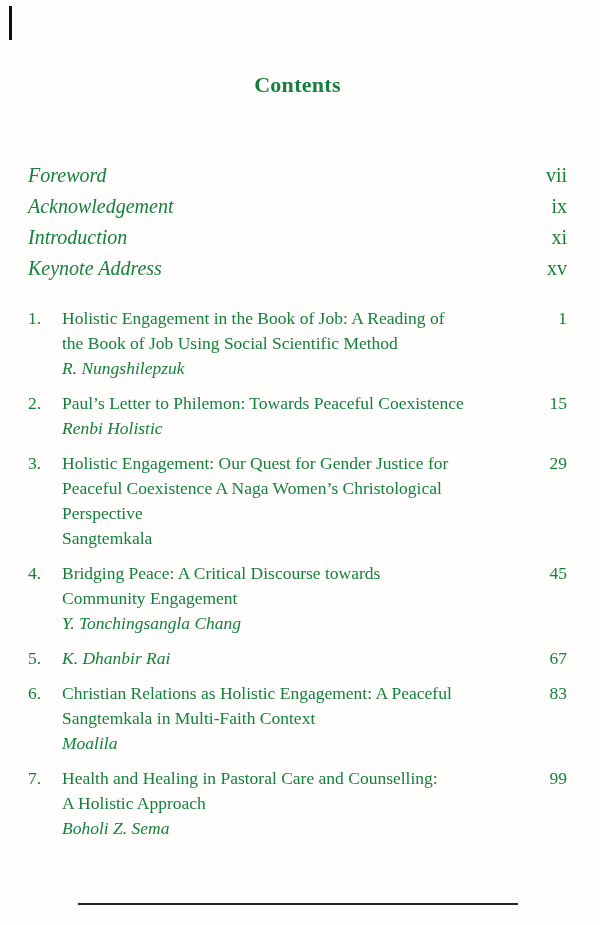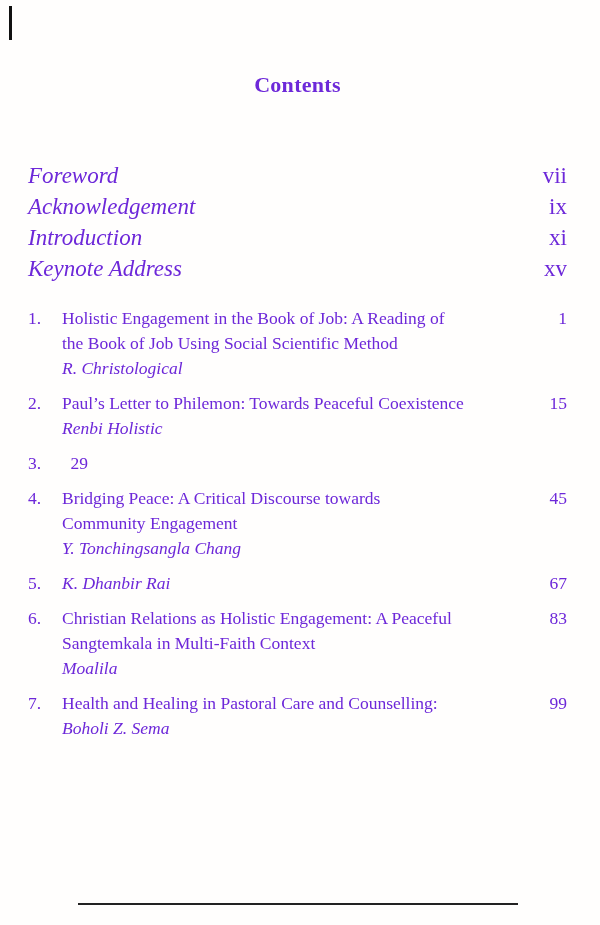--- a/index.html
+++ b/index.html
@@ -9,38 +9,38 @@
   }
   .page {
     position: relative;
     width: 600px;
     height: 925px;
     margin: 0 auto;
     background: #fffefd;
     box-sizing: border-box;
     padding: 72px 33px 0 28px;
     font-family: "Liberation Serif", "DejaVu Serif", serif;
-    color: #6d28d9;
+    color: #15803d;
     overflow: hidden;
   }
   .doc-title {
     text-align: center;
     font-size: 22px;
     font-weight: bold;
     margin: 0 0 62px 0;
     letter-spacing: 0.3px;
   }
   .front-matter {
     margin-bottom: 22px;
   }
   .fm-row {
     display: flex;
     justify-content: space-between;
     align-items: baseline;
-    font-size: 23px;
+    font-size: 20px;
     line-height: 31px;
   }
   .fm-label {
     font-style: italic;
   }
   .fm-page {
     font-style: normal;
   }
   .chapter {
     display: flex;
@@ -119,36 +119,42 @@
     </div>
   </div>
 
   <div class="chapters">
 
     <div class="chapter">
       <div class="ch-num">1.</div>
       <div class="ch-body">
         <div class="t-line">Holistic Engagement in the Book of Job: A Reading of</div>
         <div class="t-line">the Book of Job Using Social Scientific Method</div>
-        <div class="author">R. Christological</div>
+        <div class="author">R. Nungshilepzuk</div>
       </div>
       <div class="ch-page">1</div>
     </div>
 
     <div class="chapter">
       <div class="ch-num">2.</div>
       <div class="ch-body">
         <div class="t-line">Paul’s Letter to Philemon: Towards Peaceful Coexistence</div>
         <div class="author">Renbi Holistic</div>
       </div>
       <div class="ch-page">15</div>
     </div>
 
     <div class="chapter">
       <div class="ch-num">3.</div>
+      <div class="ch-body">
+        <div class="t-line">Holistic Engagement: Our Quest for Gender Justice for</div>
+        <div class="t-line">Peaceful Coexistence A Naga Women’s Christological</div>
+        <div class="t-line">Perspective</div>
+        <div class="author upright">Sangtemkala</div>
+      </div>
       <div class="ch-page">29</div>
     </div>
 
     <div class="chapter">
       <div class="ch-num">4.</div>
       <div class="ch-body">
         <div class="t-line">Bridging Peace: A Critical Discourse towards</div>
         <div class="t-line">Community Engagement</div>
         <div class="author">Y. Tonchingsangla Chang</div>
       </div>
@@ -170,19 +176,20 @@
         <div class="t-line">Sangtemkala in Multi-Faith Context</div>
         <div class="author">Moalila</div>
       </div>
       <div class="ch-page">83</div>
     </div>
 
     <div class="chapter">
       <div class="ch-num">7.</div>
       <div class="ch-body">
         <div class="t-line">Health and Healing in Pastoral Care and Counselling:</div>
+        <div class="t-line">A Holistic Approach</div>
         <div class="author">Boholi Z. Sema</div>
       </div>
       <div class="ch-page">99</div>
     </div>
 
   </div>
 </div>
 
 </body></html>

